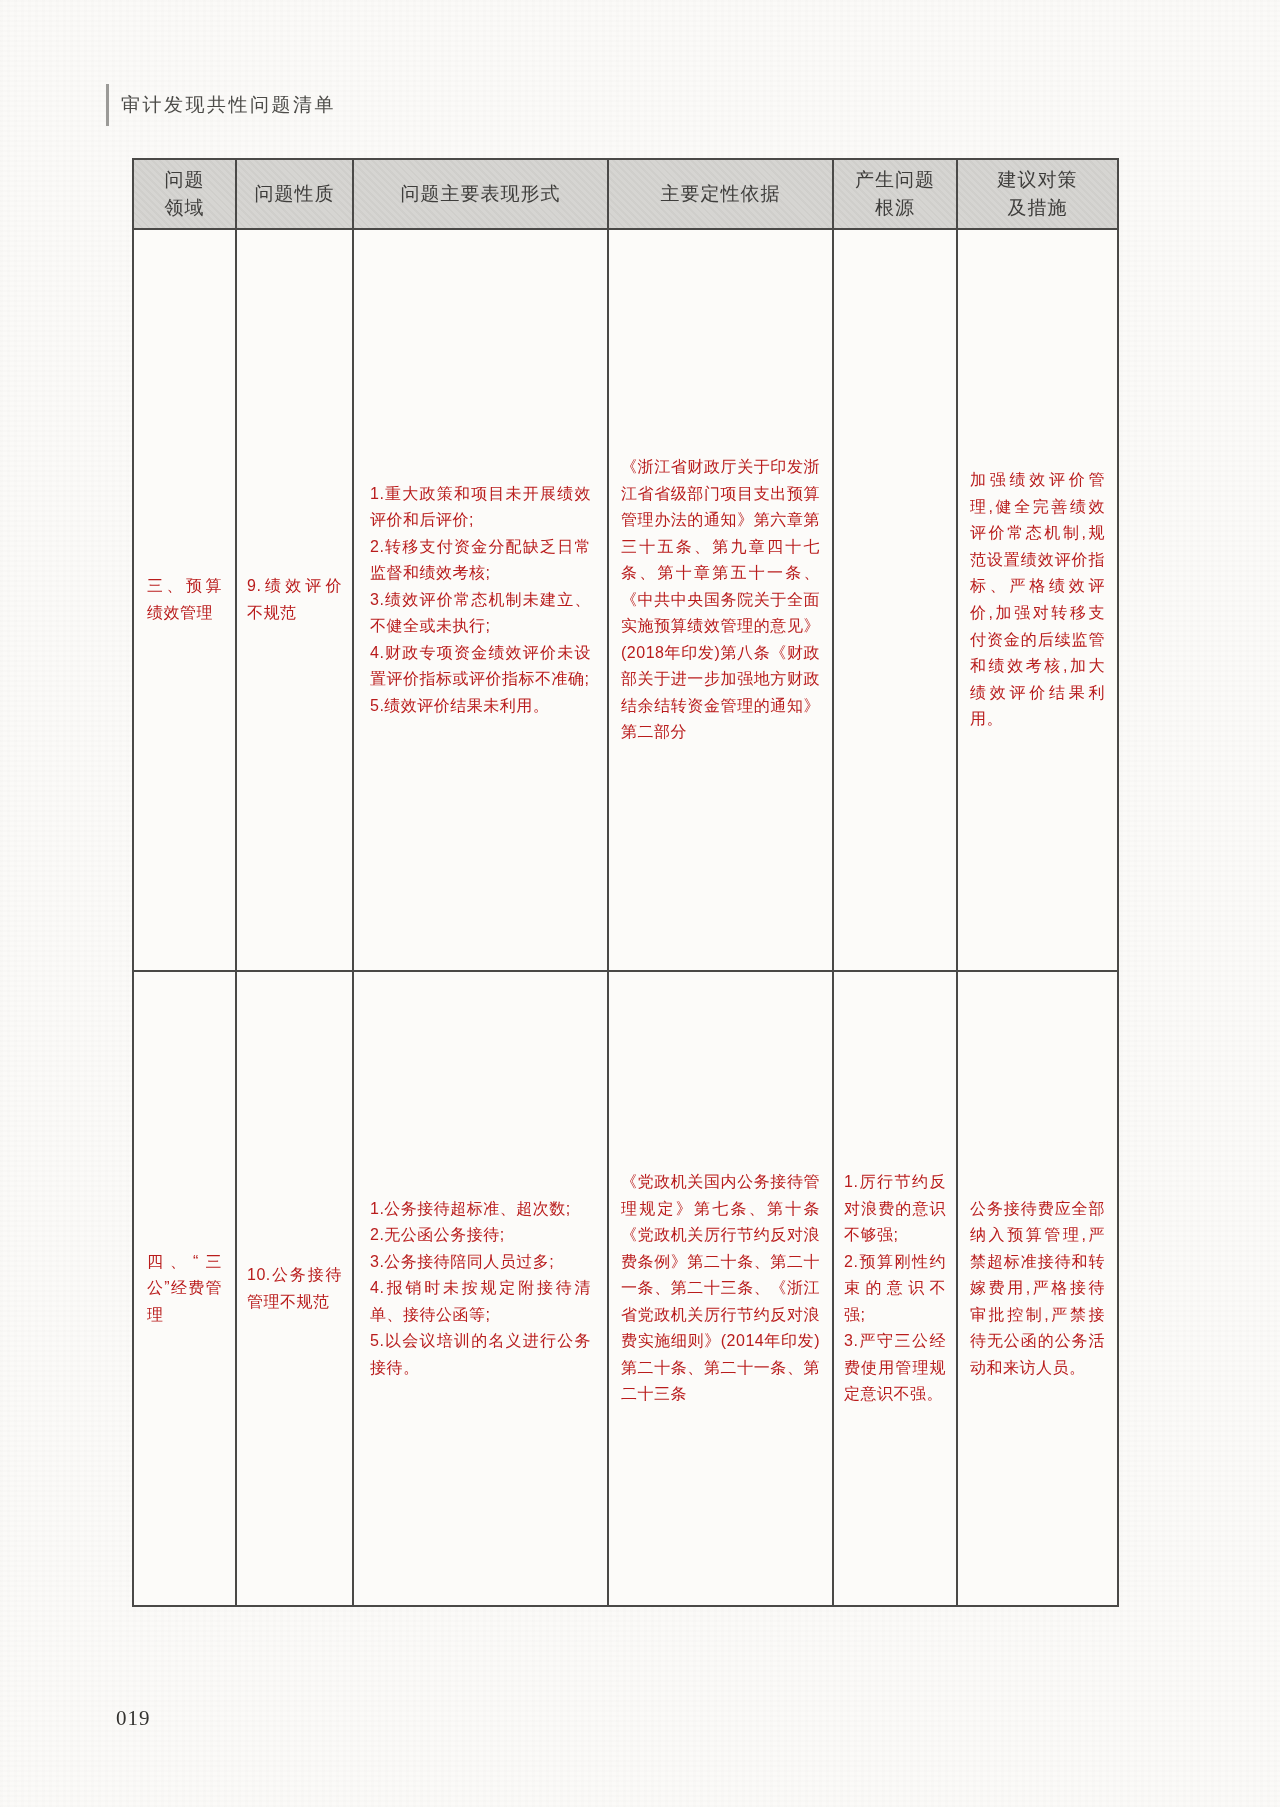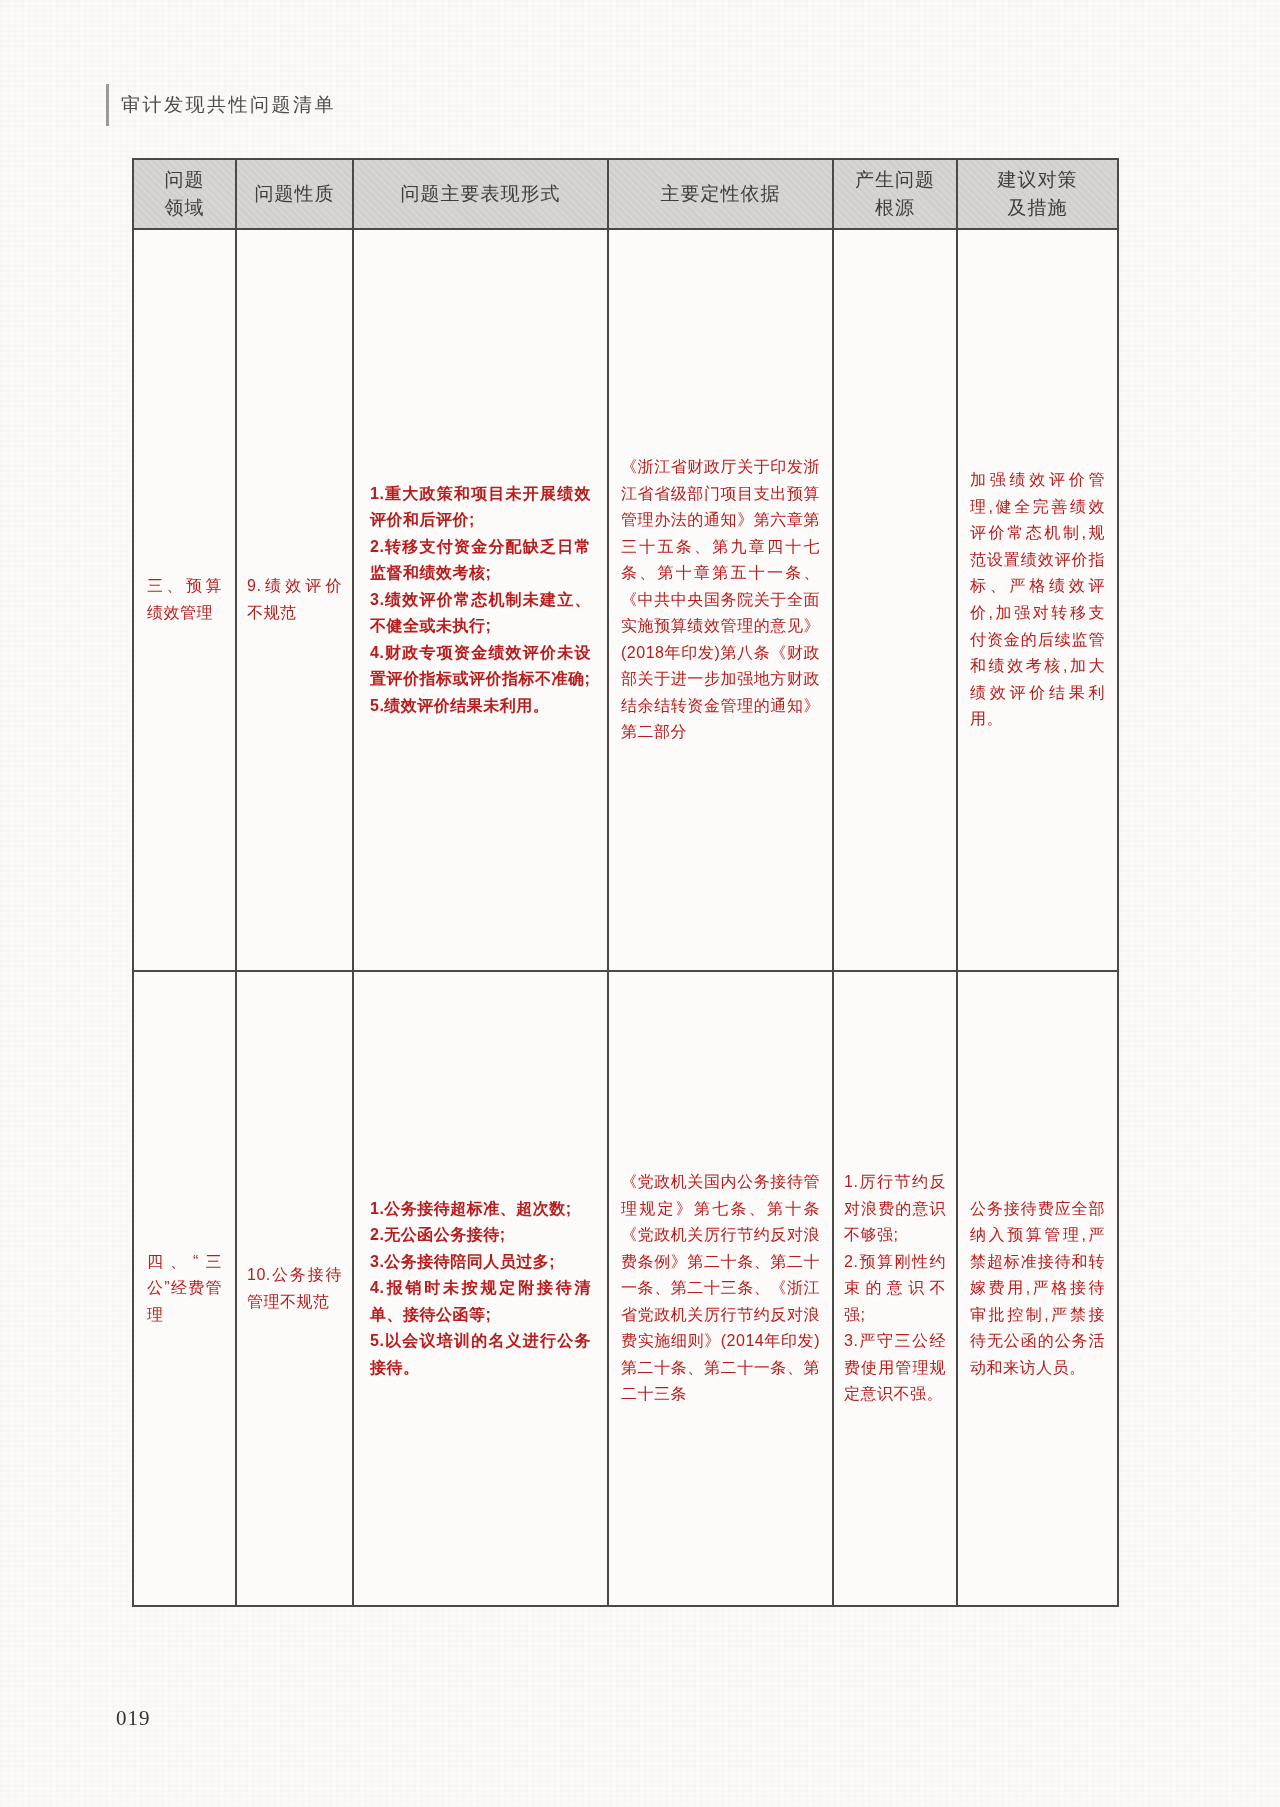--- a/index.html
+++ b/index.html
@@ -80,21 +80,21 @@
     text-align: justify;
     white-space: pre-line;
     letter-spacing: 0.5px;
     color: #b91c1c;
   }
   .row-header { height: 70px; }
   .row-body-1 { height: 742px; }
   .row-body-2 { height: 635px; }
   .audit-table td:nth-child(1) { padding: 8px 13px; }
   .audit-table td:nth-child(2) { padding: 16px 10px; }
-  .audit-table td:nth-child(3) { padding: 0 16px; font-weight: bold; }
+  .audit-table td:nth-child(3) { padding: 0 16px; }
   .audit-table td:nth-child(4) { padding: 0 12px; }
   .audit-table td:nth-child(5) { padding: 0 10px; }
   .audit-table td:nth-child(6) { padding: 0 12px; }
   .page-number {
     position: absolute;
     left: 116px;
     top: 1706px;
     font-family: "Liberation Serif", serif;
     font-size: 21px;
     letter-spacing: 1px;

